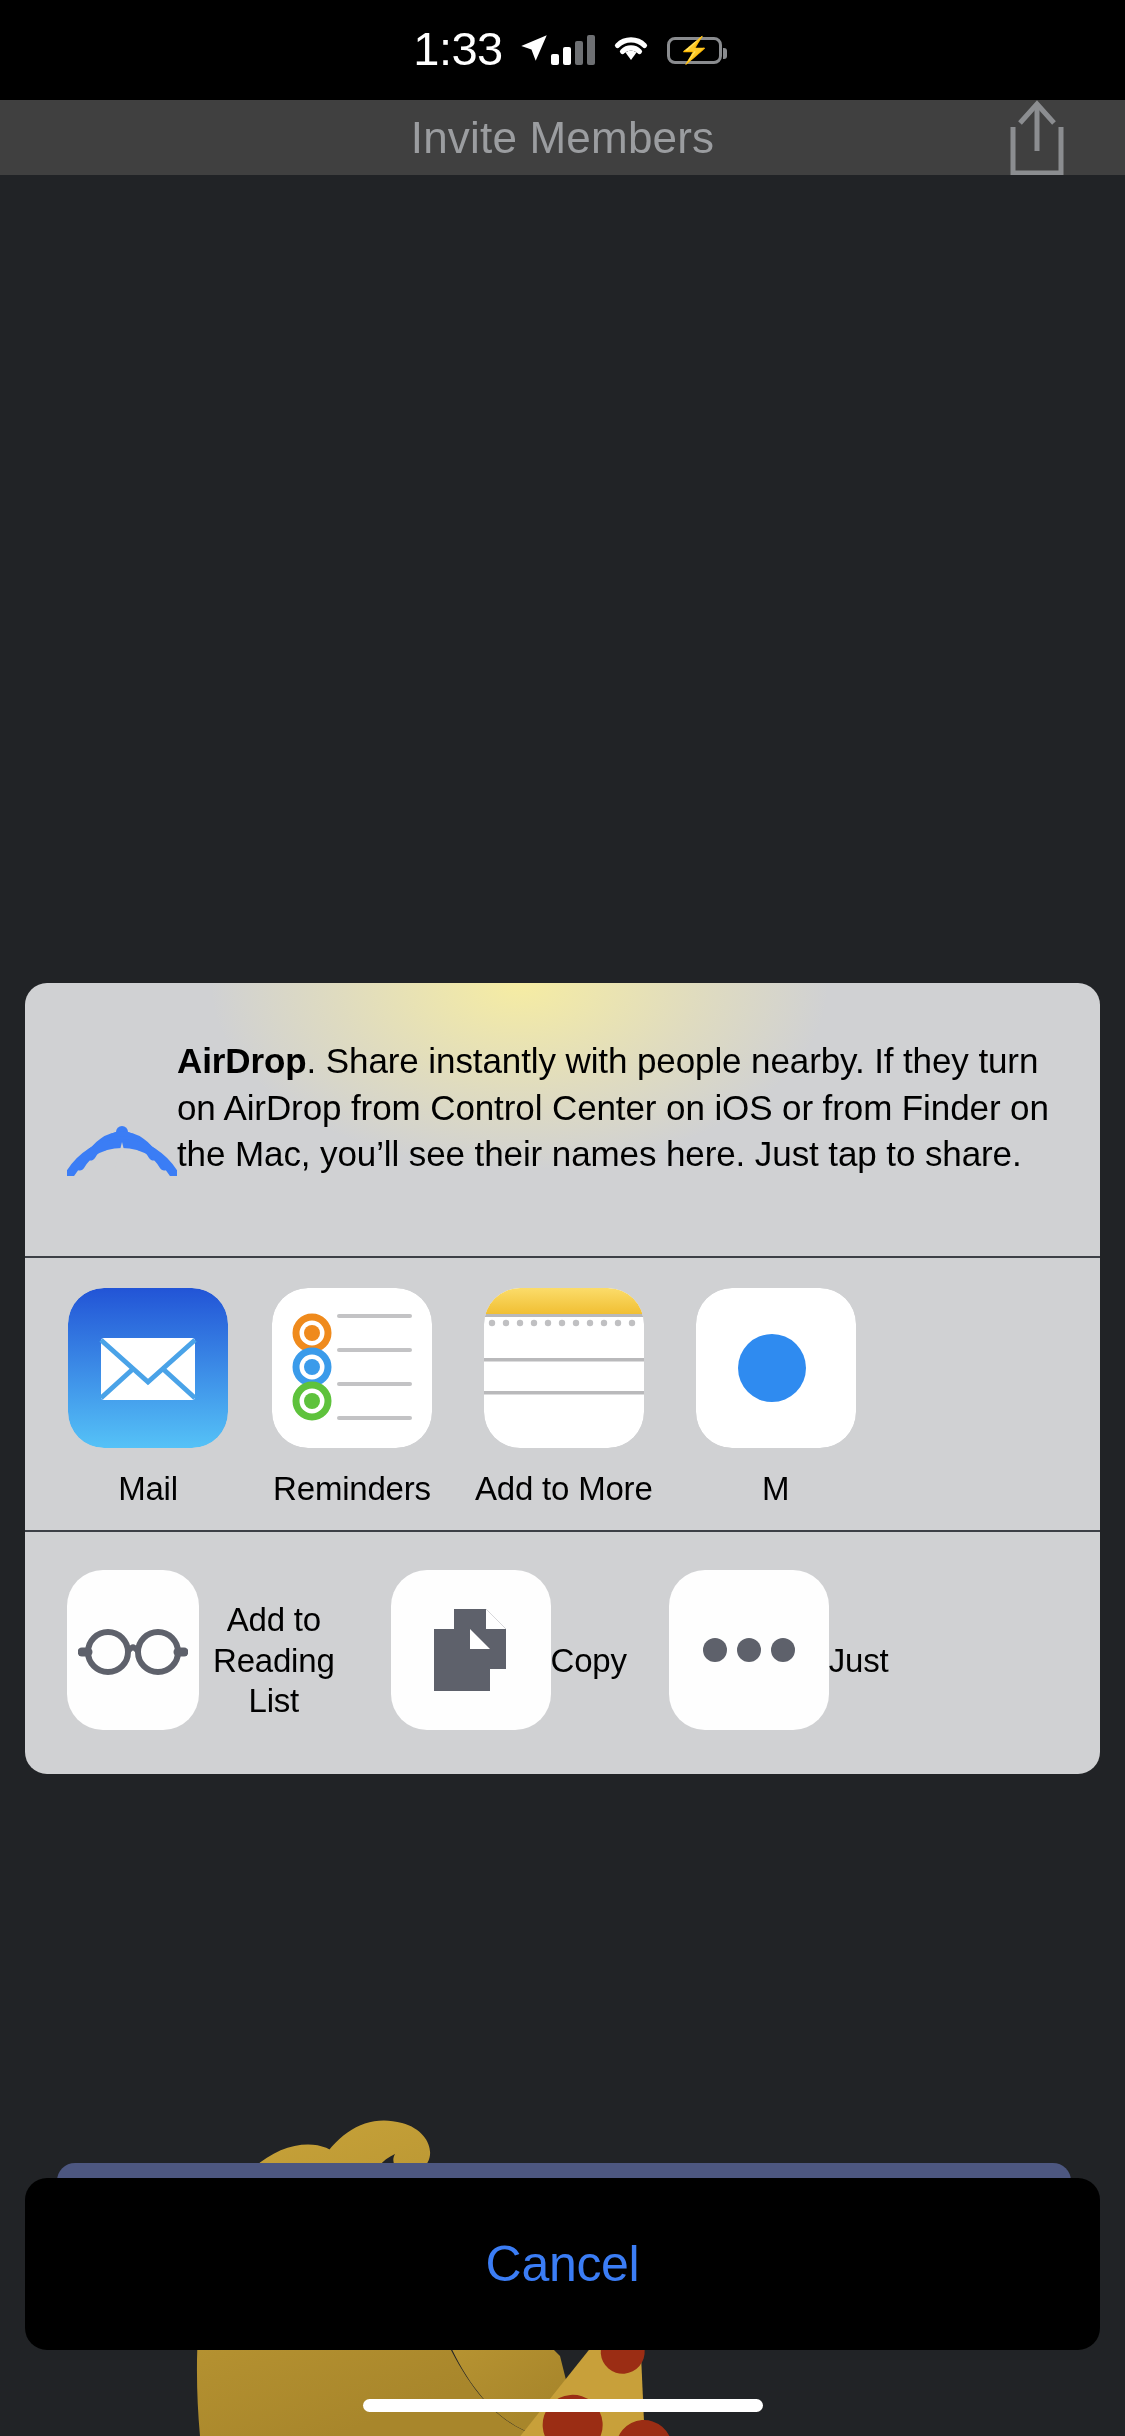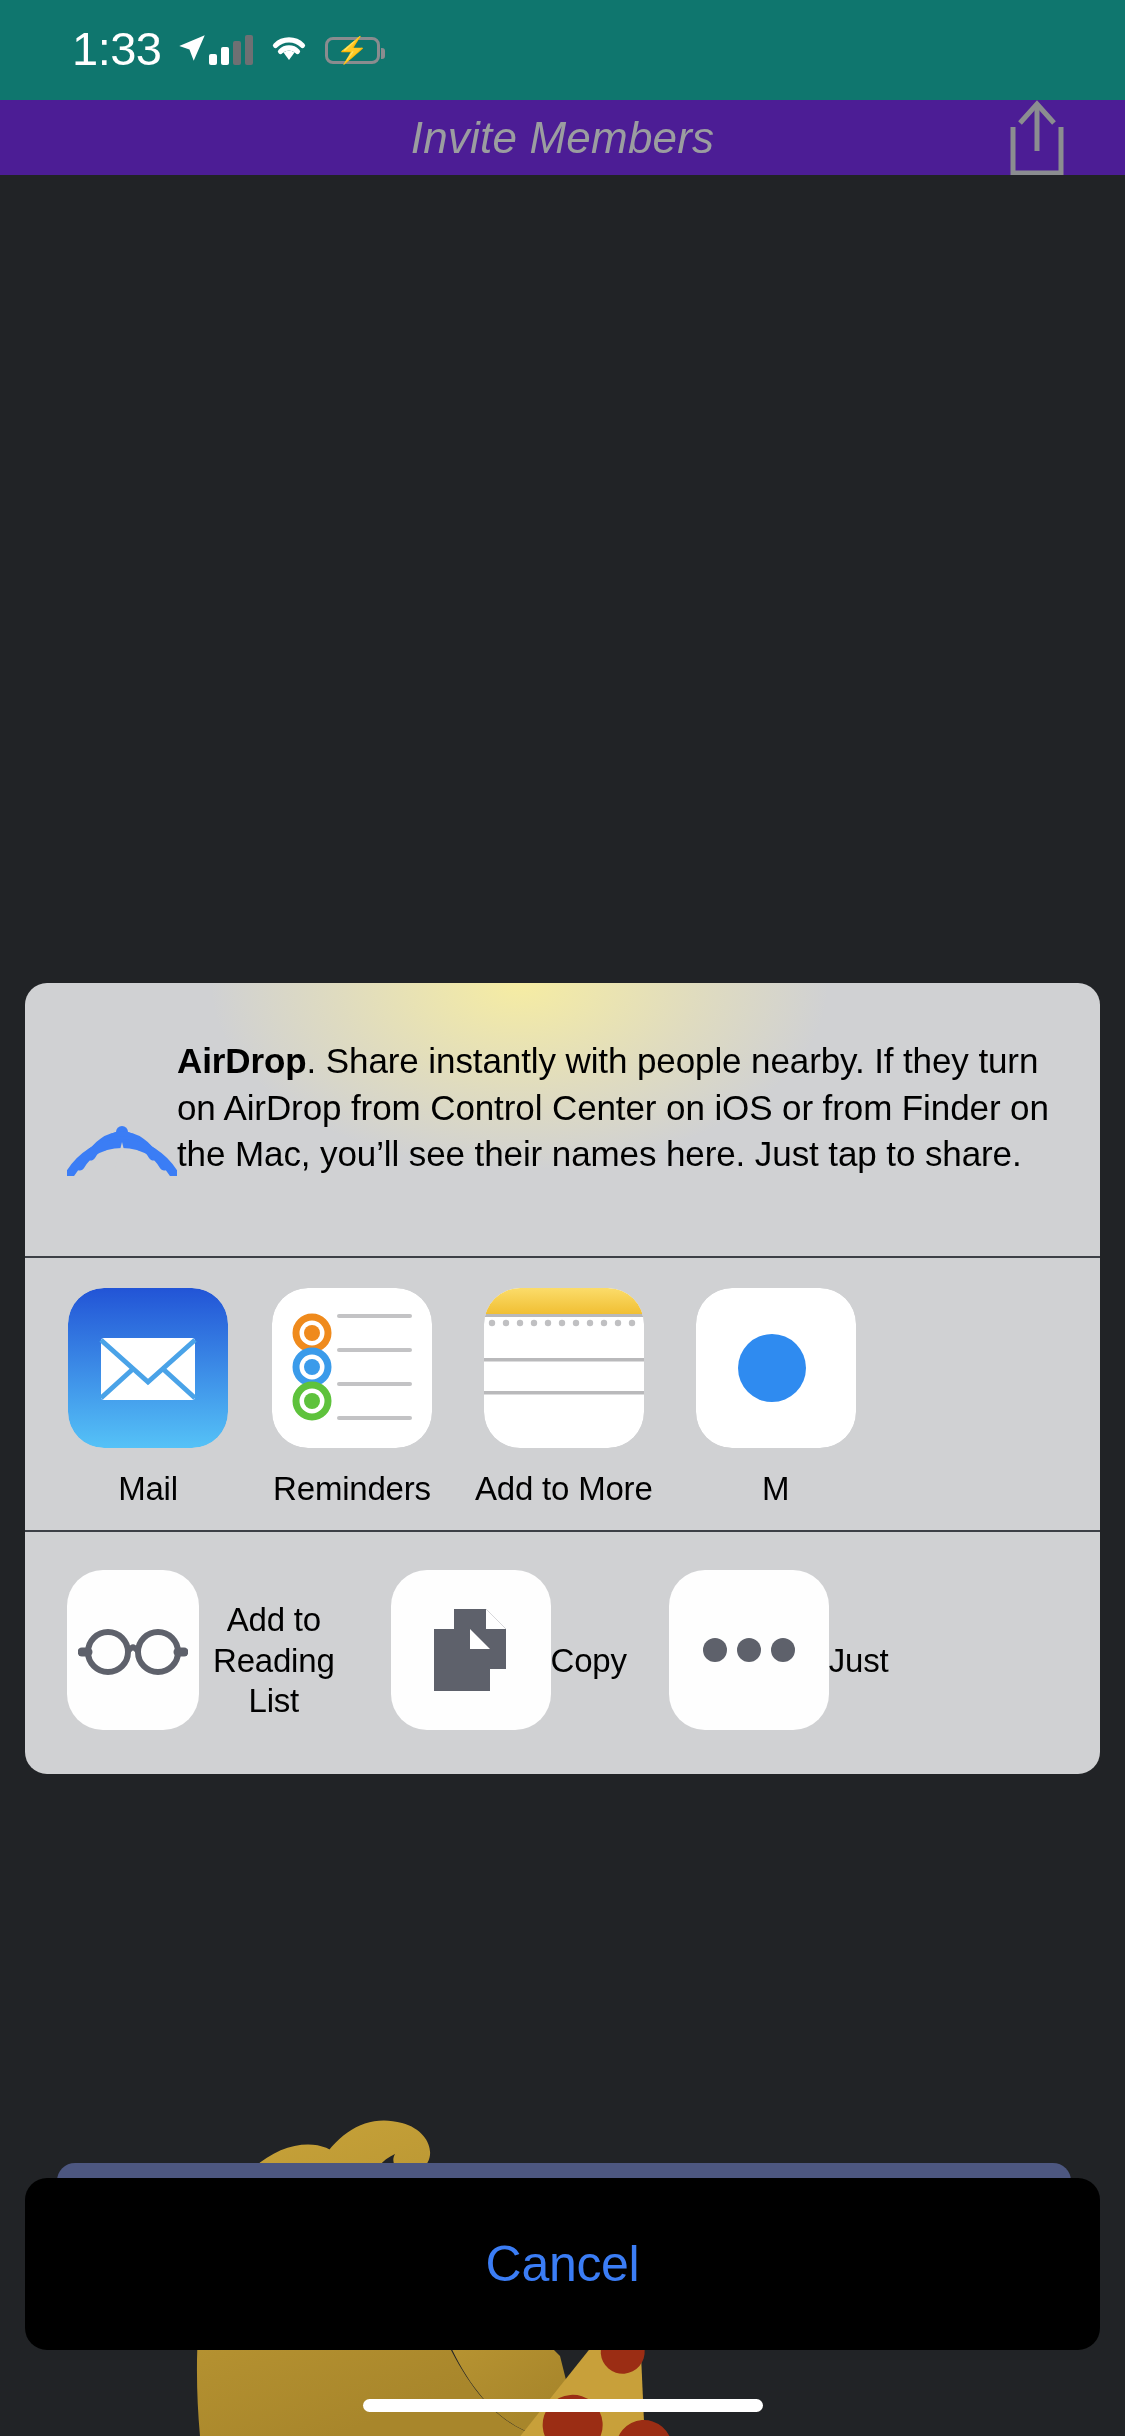--- a/index.html
+++ b/index.html
@@ -7,22 +7,22 @@
   body {
     background:#1f2124;
     font-family:"Liberation Sans", sans-serif;
     position:relative;
     -webkit-font-smoothing:antialiased;
   }
 
   
   #status-bar{
     position:absolute; top:0; left:0; width:1125px; height:100px;
-    background:#0f766e;
-    display:flex; align-items:center; justify-content:flex-start;
+    background:#000000;
+    display:flex; align-items:center; justify-content:center;
     padding:0 62px 0 72px;
   }
   #status-left{ display:flex; align-items:center; gap:14px; }
   #clock{ color:#ffffff; font-size:47px; font-weight:400; letter-spacing:-0.5px; line-height:1; margin-top:-4px;}
   #status-right{ display:flex; align-items:center; gap:16px; }
 
   .bars{ display:flex; align-items:flex-end; gap:4px; height:30px;}
   .bars i{ display:block; width:8px; background:#ffffff; border-radius:2px;}
   .bars i:nth-child(1){height:11px;}
   .bars i:nth-child(2){height:18px;}
@@ -39,22 +39,22 @@
   }
   .battery .fill{ height:100%; width:55%; background:#f5cf32; border-radius:4px;}
   .battery .bolt{
     position:absolute; left:50%; top:50%; transform:translate(-50%,-50%);
     font-size:26px; color:#ffffff; line-height:1; font-weight:bold;
   }
 
   
   #nav-bar{
     position:absolute; top:100px; left:0; width:1125px; height:75px;
-    background:#4c1d95;
-    display:flex; align-items:center; justify-content:center;font-style:italic;
+    background:#404040;
+    display:flex; align-items:center; justify-content:center;
   }
   #nav-title{
     color:#9b9da0; font-size:44px; font-weight:400; letter-spacing:0.2px;
   }
   #share-button{
     position:absolute; right:52px; top:50%; transform:translateY(-50%);
     width:72px;height:86px;
   }
 
   

